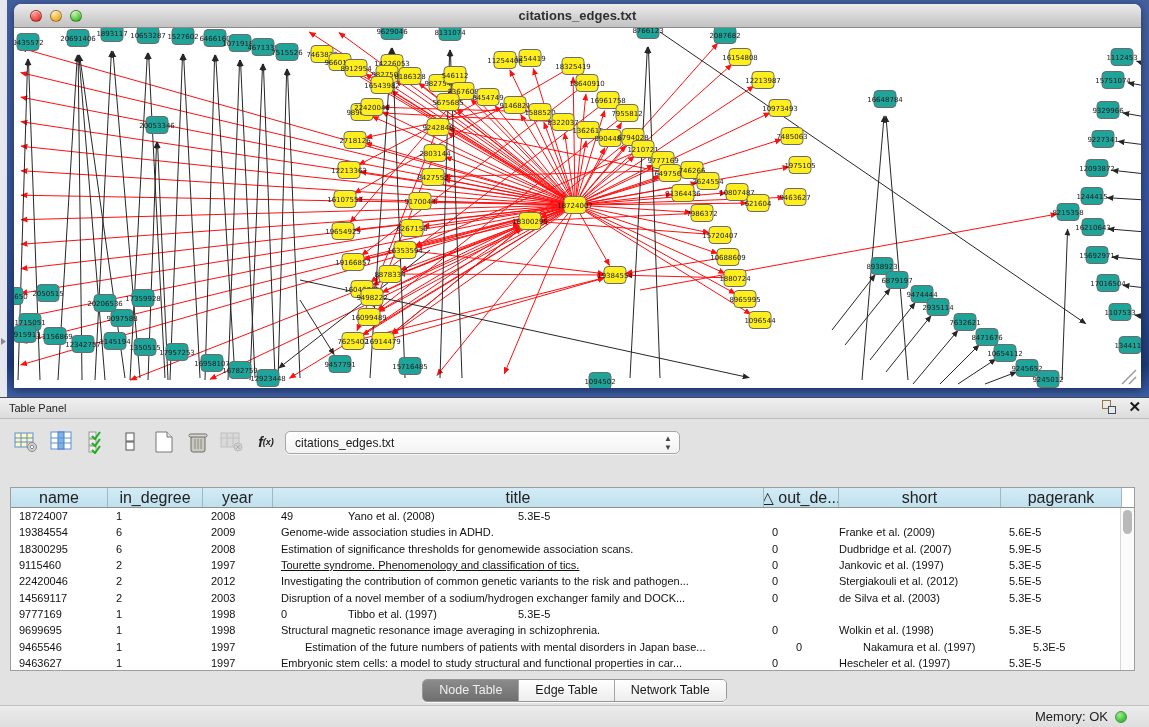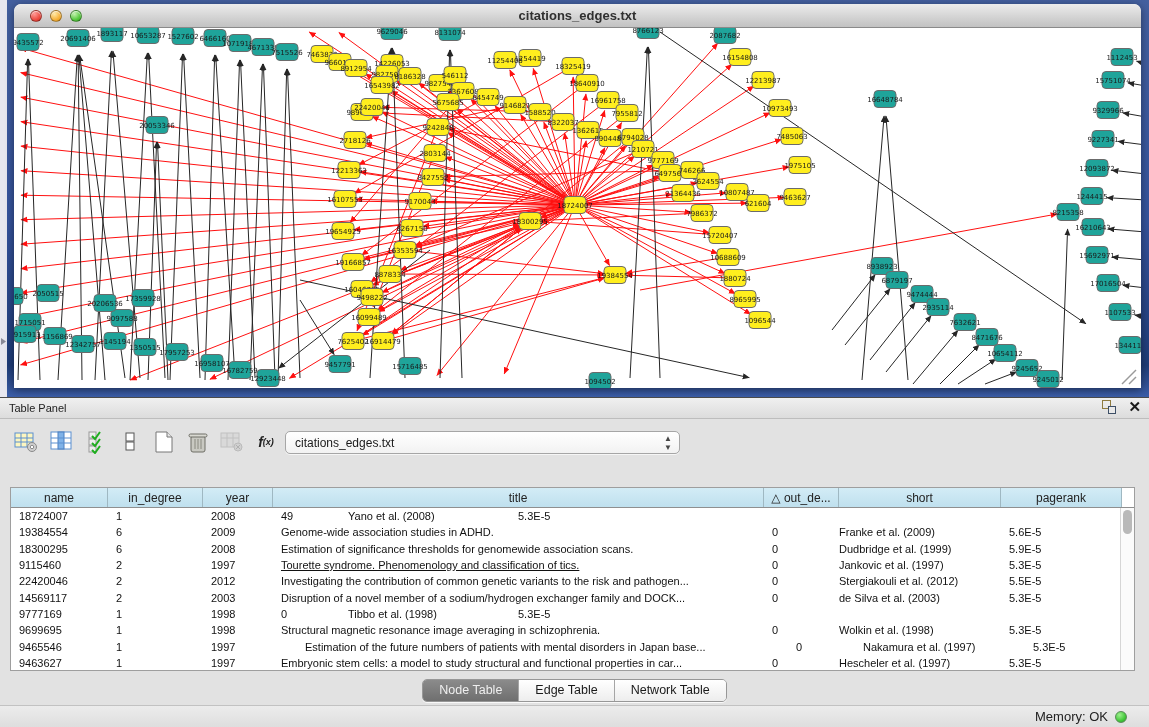--- a/index.html
+++ b/index.html
@@ -52,21 +52,21 @@
     background:linear-gradient(180deg,#ffffff,#f2f2f2); border:1px solid #a6a6a6;
     border-radius:5px; font-size:12px; color:#1a1a1a; display:flex; align-items:center;
     padding-left:9px; box-shadow:0 1px 0 rgba(255,255,255,.7); }
   .combo .arrows { position:absolute; right:7px; top:2px; display:flex; flex-direction:column;
     line-height:9px; font-size:8px; color:#444; }
 
   .grid-wrap { position:absolute; left:10px; top:89px; width:1125px; height:184px;
     background:#fff; border:1px solid #9e9e9e; }
   .grid-head { display:flex; height:20px; border-bottom:1px solid #8f8f8f; }
   .gh-cell { background:linear-gradient(180deg,#d3ecf6,#bfe0ee); border-right:1px solid #9fb8c2;
-    font-size:12px; color:#222; display:flex; align-items:center; justify-content:center;
+    font-size:16px; color:#222; display:flex; align-items:center; justify-content:center;
     overflow:hidden; white-space:nowrap; flex:none; }
   .grid-body { position:absolute; left:0; top:20px; right:14px; bottom:0; overflow:hidden; }
   .g-row { display:flex; height:16.3px; align-items:center; }
   .g-cell { font-size:11px; color:#111; white-space:nowrap; overflow:hidden; flex:none;
     padding:0 4px 0 8px; }
   .g-cell.center { text-align:left; padding:0; }
   .vscroll { position:absolute; right:0; top:20px; width:14px; bottom:0;
     background:#fbfbfb; border-left:1px solid #d6d6d6; }
   .vthumb { position:absolute; left:2px; top:2px; width:9px; height:24px;
     background:#b9b9b9; border-radius:5px; }
@@ -890,21 +890,21 @@
           <div class="g-cell" style="width: 75px;">0</div>
           <div class="g-cell center" style="width: 162px;">Franke et al. (2009)</div>
           <div class="g-cell" style="width: 121px;">5.6E-5</div>
         </div>
         <div class="g-row">
           <div class="g-cell" style="width: 97px;">18300295</div>
           <div class="g-cell" style="width: 95px;">6</div>
           <div class="g-cell" style="width: 70px;">2008</div>
           <div class="g-cell" style="width: 491px;">Estimation of significance thresholds for genomewide association scans.</div>
           <div class="g-cell" style="width: 75px;">0</div>
-          <div class="g-cell center" style="width: 162px;">Dudbridge et al. (1999)</div>
+          <div class="g-cell center" style="width: 162px;">Dudbridge et al. (2007)</div>
           <div class="g-cell" style="width: 121px;">5.9E-5</div>
         </div>
         <div class="g-row">
           <div class="g-cell" style="width: 97px;">9115460</div>
           <div class="g-cell" style="width: 95px;">2</div>
           <div class="g-cell" style="width: 70px;">1997</div>
           <div class="g-cell" style="width: 491px; text-decoration: underline;">Tourette syndrome. Phenomenology and classification of tics.</div>
           <div class="g-cell" style="width: 75px;">0</div>
           <div class="g-cell center" style="width: 162px;">Jankovic et al. (1997)</div>
           <div class="g-cell" style="width: 121px;">5.3E-5</div>
@@ -925,21 +925,21 @@
           <div class="g-cell" style="width: 491px;">Disruption of a novel member of a sodium/hydrogen exchanger family and DOCK...</div>
           <div class="g-cell" style="width: 75px;">0</div>
           <div class="g-cell center" style="width: 162px;">de Silva et al. (2003)</div>
           <div class="g-cell" style="width: 121px;">5.3E-5</div>
         </div>
         <div class="g-row">
           <div class="g-cell" style="width: 97px;">9777169</div>
           <div class="g-cell" style="width: 95px;">1</div>
           <div class="g-cell" style="width: 70px;">1998</div>
           <div class="g-cell" style="width: 75px;">0</div>
-          <div class="g-cell center" style="width: 162px;">Tibbo et al. (1998)</div>
+          <div class="g-cell center" style="width: 162px;">Tibbo et al. (1997)</div>
           <div class="g-cell" style="width: 121px;">5.3E-5</div>
         </div>
         <div class="g-row">
           <div class="g-cell" style="width: 97px;">9699695</div>
           <div class="g-cell" style="width: 95px;">1</div>
           <div class="g-cell" style="width: 70px;">1998</div>
           <div class="g-cell" style="width: 491px;">Structural magnetic resonance image averaging in schizophrenia.</div>
           <div class="g-cell" style="width: 75px;">0</div>
           <div class="g-cell center" style="width: 162px;">Wolkin et al. (1998)</div>
           <div class="g-cell" style="width: 121px;">5.3E-5</div>

